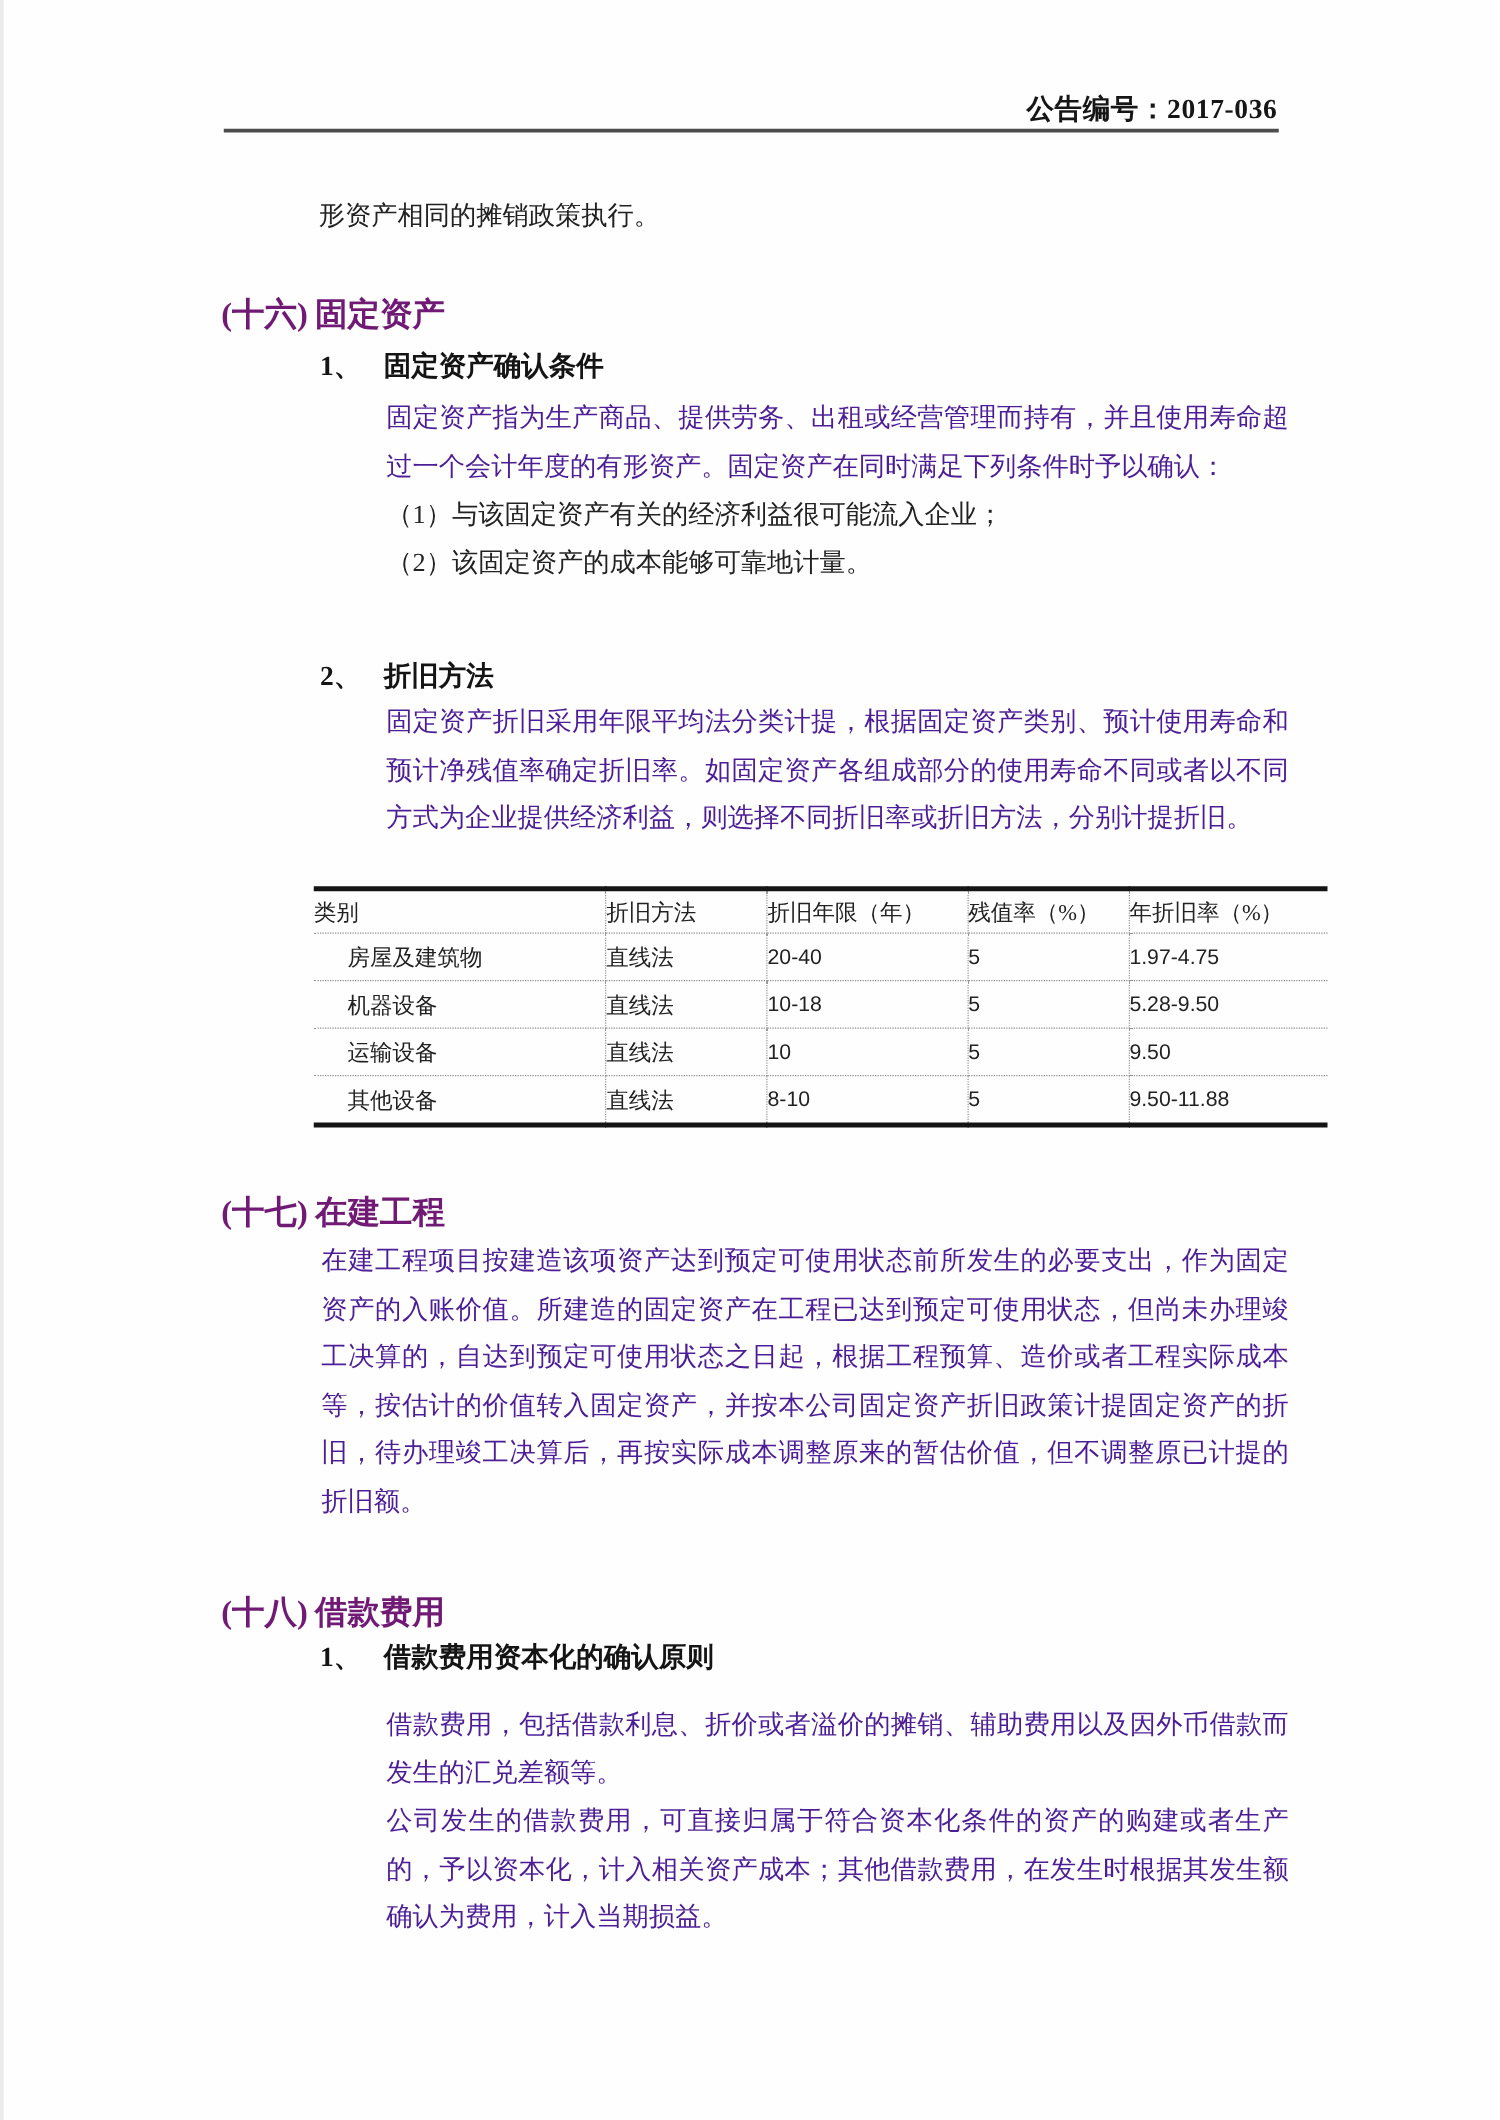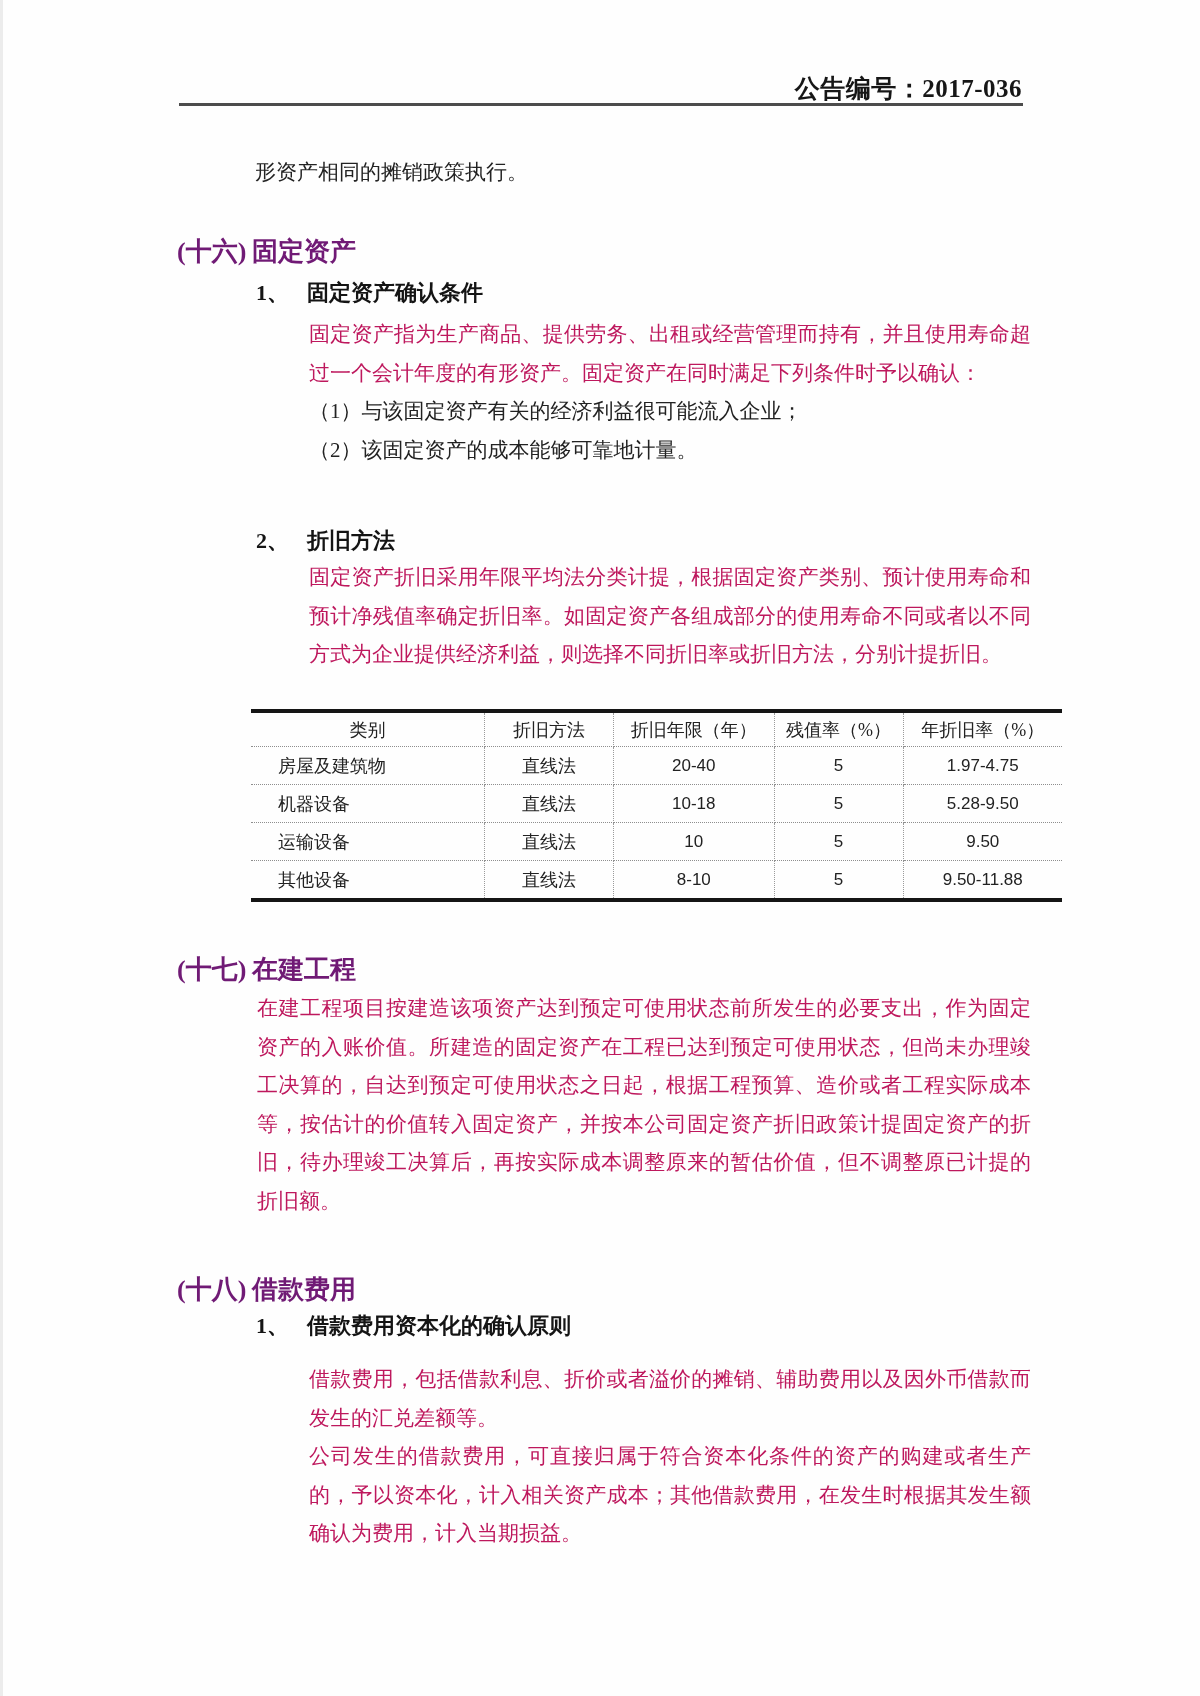--- a/index.html
+++ b/index.html
@@ -15,33 +15,33 @@
     width: 1200px; height: 1696px;
     background: #fefefe;
     overflow: hidden;
     box-shadow: inset 3px 0 0 #ececec;
   }
   .abs { position: absolute; }
 
   
   .doc-number {
     top: 72px; right: 178px;
-    font-size: 25px; font-weight: bold;
+    font-size: 22px; font-weight: bold;
     letter-spacing: 0.5px;
     color: #161616;
   }
   .header-rule {
     top: 103px; left: 179px; width: 844px; height: 3px;
     background: #4c4c4c;
   }
 
   
   .body-line { font-size: 21px; line-height: 38.5px; color: #222; }
   .para {
-    font-size: 21px; line-height: 38.5px; color: #be185d;
+    font-size: 21px; line-height: 38.5px; color: #4c1d95;
     text-align: justify; text-justify: inter-character;
   }
   .sec-heading { font-size: 26px; font-weight: bold; color: #701a75; line-height: 24px; }
   .sub-heading { font-size: 22px; font-weight: bold; color: #141414; line-height: 24px; }
 
   
   .intro-line   { top: 153px; left: 255px; }
 
   .s16-num   { top: 240px; left: 177px; }
   .s16-title { top: 240px; left: 252px; }
@@ -60,21 +60,21 @@
   .dep-table {
     top: 709px; left: 251px; width: 811px;
     border-collapse: collapse; table-layout: fixed;
     border-top: 4px solid #151515;
     border-bottom: 4px solid #151515;
     font-size: 18px; color: #222;
   }
   .dep-table th, .dep-table td {
     border-bottom: 1px dotted #8e8e8e;
     border-right: 1px dotted #9a9a9a;
-    text-align: center; vertical-align: middle;
+    text-align: left; vertical-align: middle;
     padding: 0; font-weight: normal;
   }
   .dep-table th { height: 33px; }
   .dep-table td { height: 37px; font-family: Liberation Mono, monospace; }
   .dep-table th:last-child, .dep-table td:last-child { border-right: none; }
   .dep-table tr:last-child td { border-bottom: none; }
   .dep-table td.cat { text-align: left; padding-left: 27px; }
   .dep-table td.num { font-family: "Liberation Sans", "DejaVu Sans", sans-serif; font-size: 17px; }
 
   .s17-num   { top: 958px; left: 177px; }

